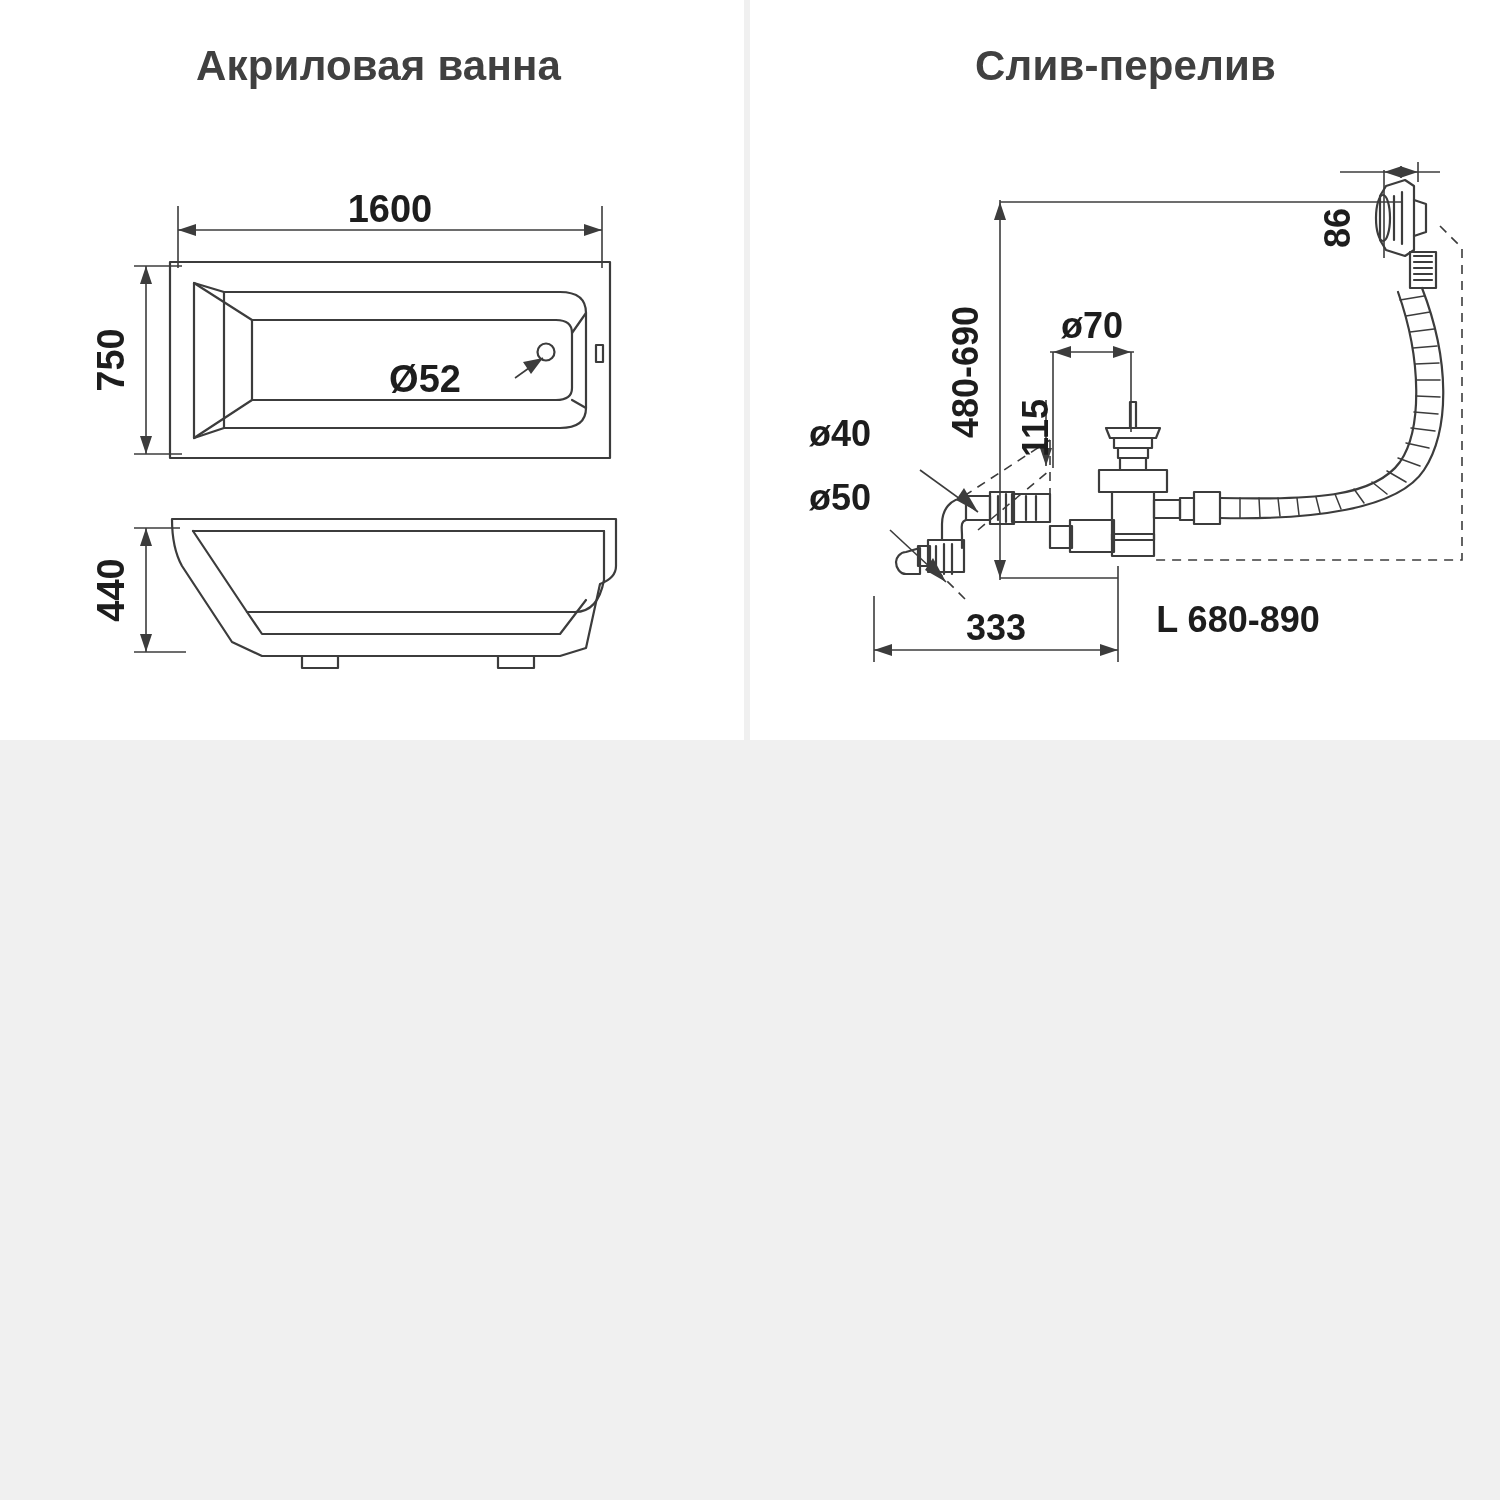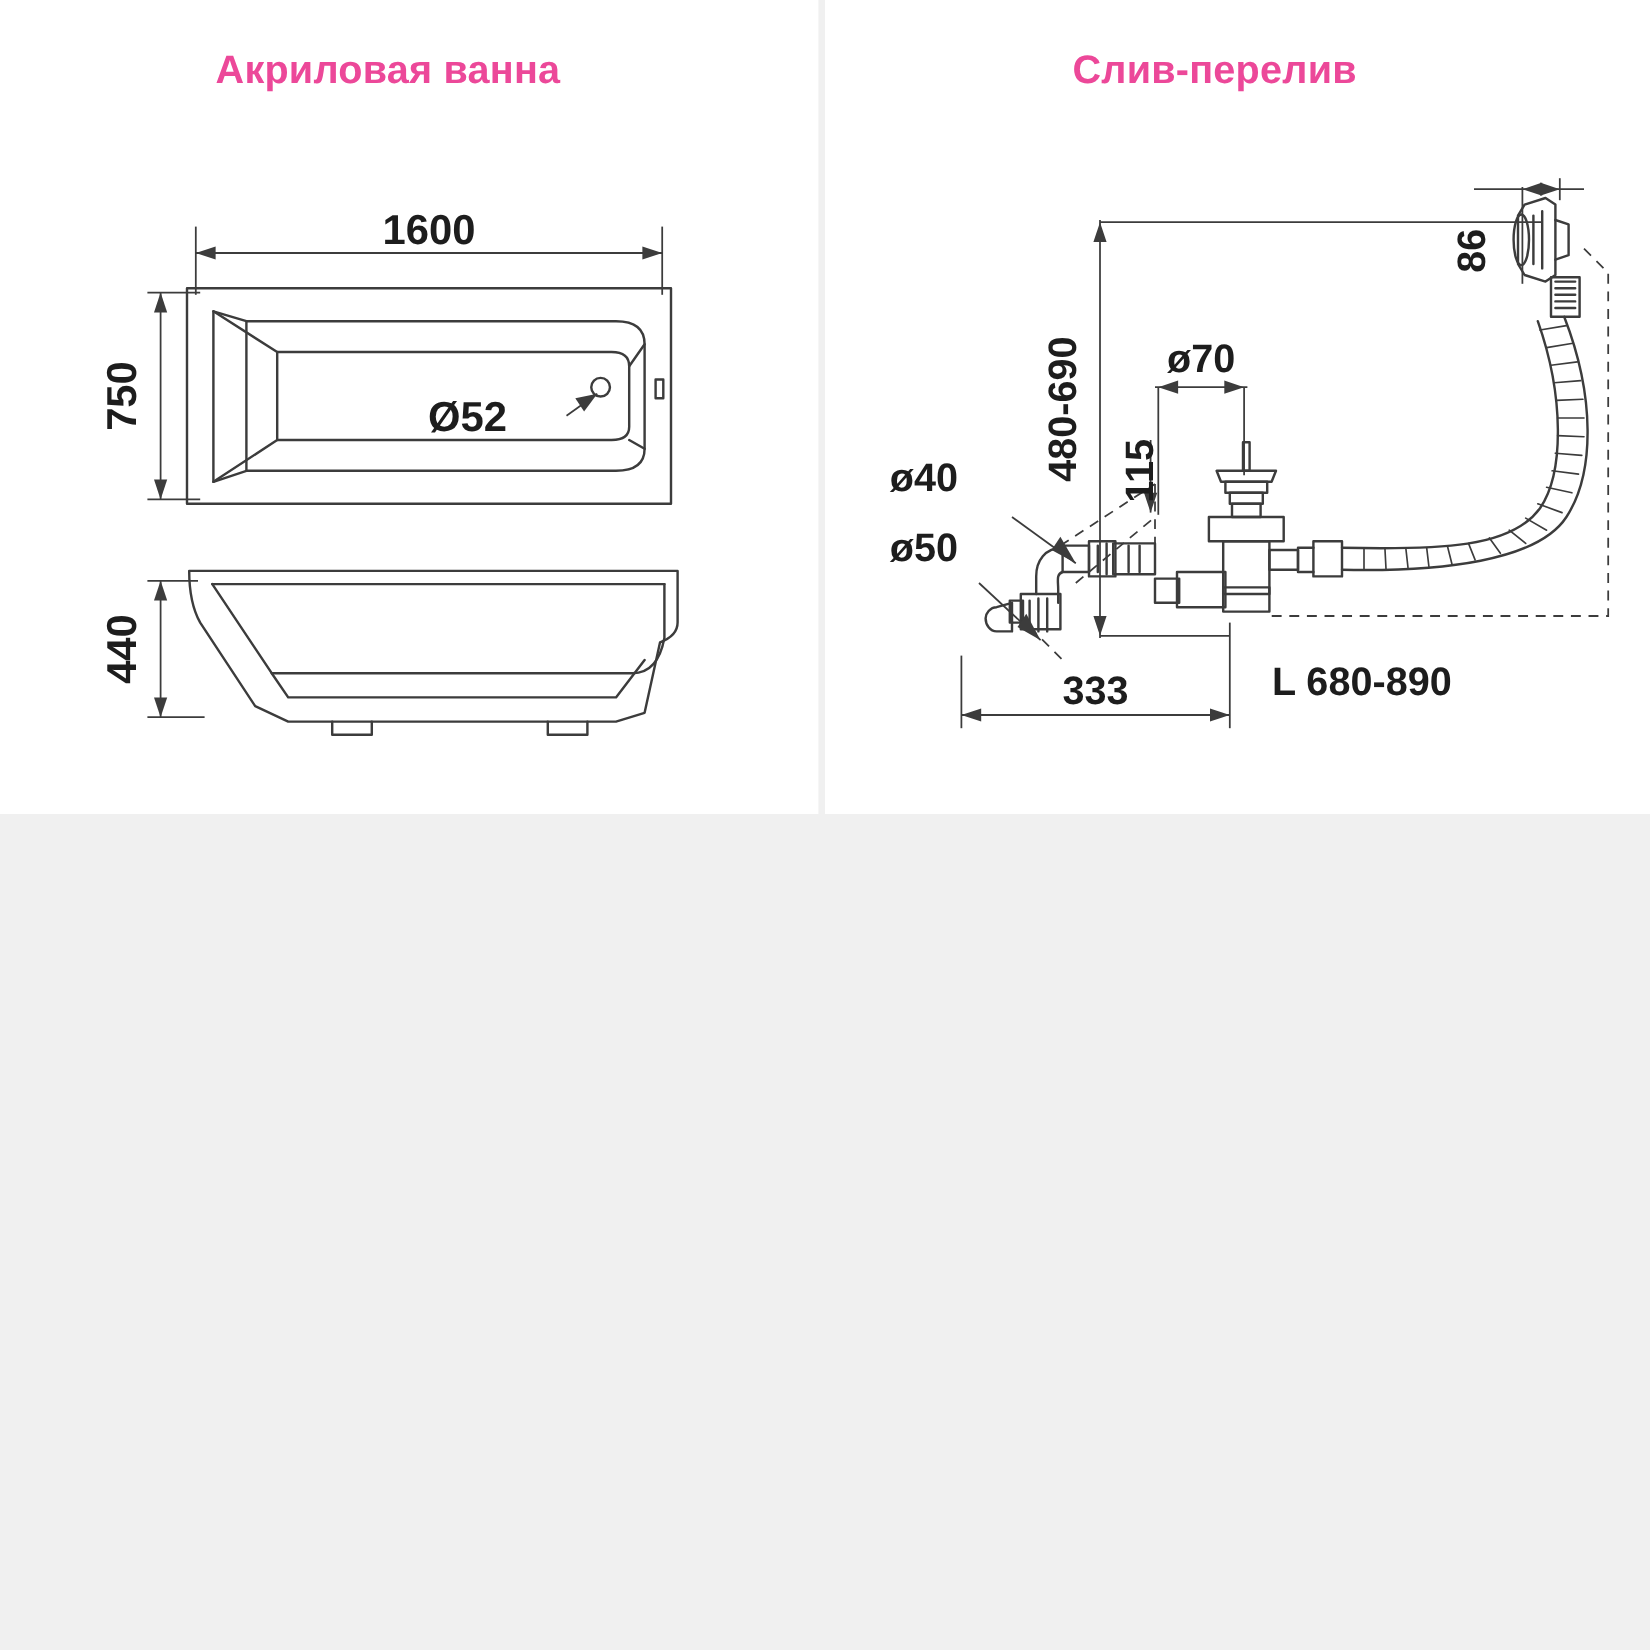--- a/index.html
+++ b/index.html
@@ -22,23 +22,23 @@
     height: 740px;
   }
   #panel-left  { left: 0;   width: 744px; }
   #panel-right { left: 750px; width: 755px; }
 
   .panel-title {
     position: absolute;
     top: 42px;
     width: 100%;
     text-align: center;
-    font-size: 36px;
+    font-size: 42px;
     font-weight: bold;
-    color: #ec4899;
+    color: #404040;
     letter-spacing: 0.2px;
   }
   #panel-right .panel-title { text-align: left; left: 225px; width: auto; }
   #panel-left  .panel-title { text-align: left; left: 196px; width: auto; }
 
   svg { position: absolute; top: 0; left: 0; }
 
   .dimtext {
     font-family: "Liberation Sans", sans-serif;
     font-weight: bold;

